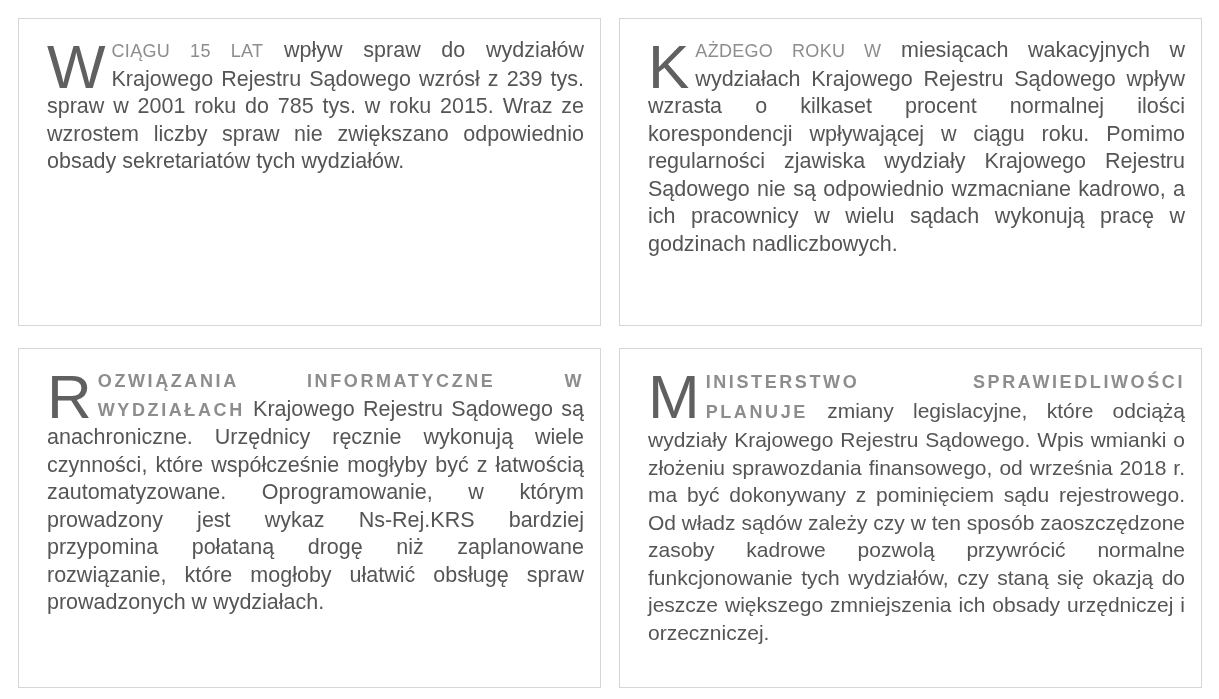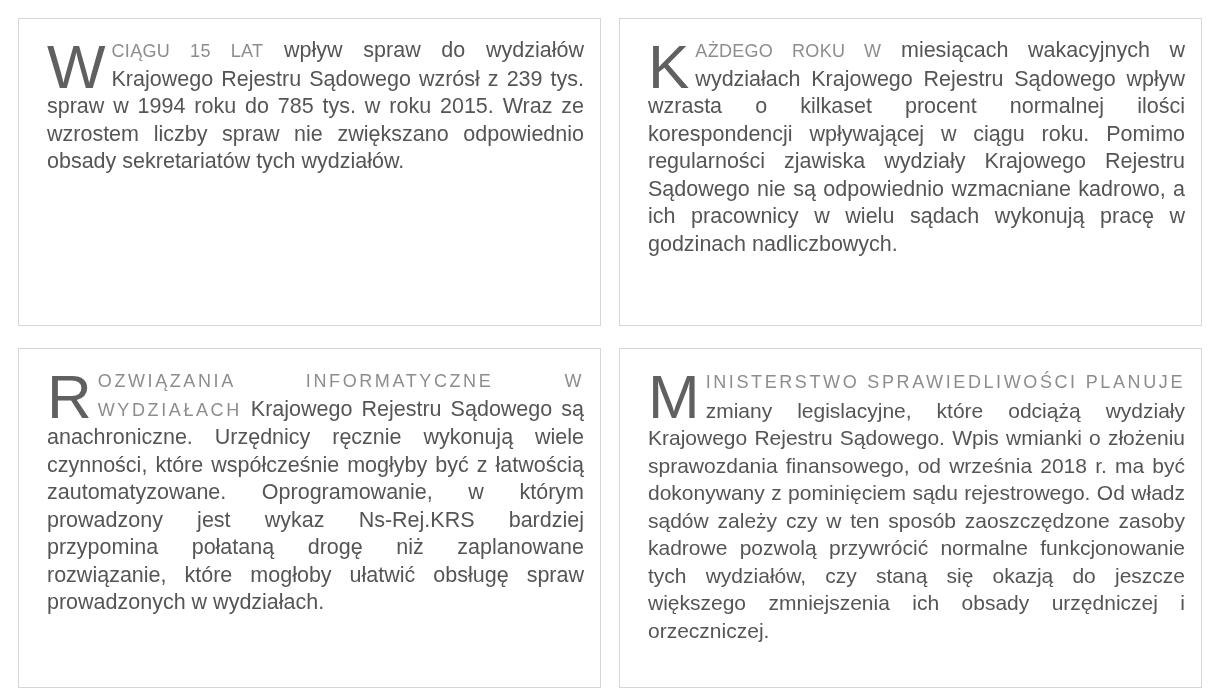--- a/index.html
+++ b/index.html
@@ -50,33 +50,34 @@
     color: #606060;
     font-weight: 400;
   }
   .smallcaps {
     color: #8d8d8d;
     font-size: 18px;
     letter-spacing: 0.3px;
   }
   .smallcaps.wide {
     letter-spacing: 2.6px;
+    font-weight: bold;
   }
   .card-1 .para, .card-2 .para { text-align: justify; }
   .card-3 .para, .card-4 .para { text-align: justify; }
   .card-4 .para { font-size: 21px; line-height: 27.5px; }
 </style>
 </head>
 <body>
 
 <div class="grid">
 
   <div class="card card-1">
     <p class="para">
-      <span class="dropcap">W</span><span class="smallcaps">CIĄGU 15 LAT</span><span> wpływ spraw do wydziałów Krajowego Rejestru Sądowego wzrósł z 239 tys. spraw w 1994 roku do 785 tys. w roku 2015. Wraz ze wzrostem liczby spraw nie zwiększano odpowiednio obsady sekretariatów tych wydziałów.</span>
+      <span class="dropcap">W</span><span class="smallcaps">CIĄGU 15 LAT</span><span> wpływ spraw do wydziałów Krajowego Rejestru Sądowego wzrósł z 239 tys. spraw w 2001 roku do 785 tys. w roku 2015. Wraz ze wzrostem liczby spraw nie zwiększano odpowiednio obsady sekretariatów tych wydziałów.</span>
     </p>
   </div>
 
   <div class="card card-2">
     <p class="para">
       <span class="dropcap">K</span><span class="smallcaps">AŻDEGO ROKU W</span><span> miesiącach wakacyjnych w wydziałach Krajowego Rejestru Sądowego wpływ wzrasta o kilkaset procent normalnej ilości korespondencji wpływającej w ciągu roku. Pomimo regularności zjawiska wydziały Krajowego Rejestru Sądowego nie są odpowiednio wzmacniane kadrowo, a ich pracownicy w wielu sądach wykonują pracę w godzinach nadliczbowych.</span>
     </p>
   </div>
 
   <div class="card card-3">

